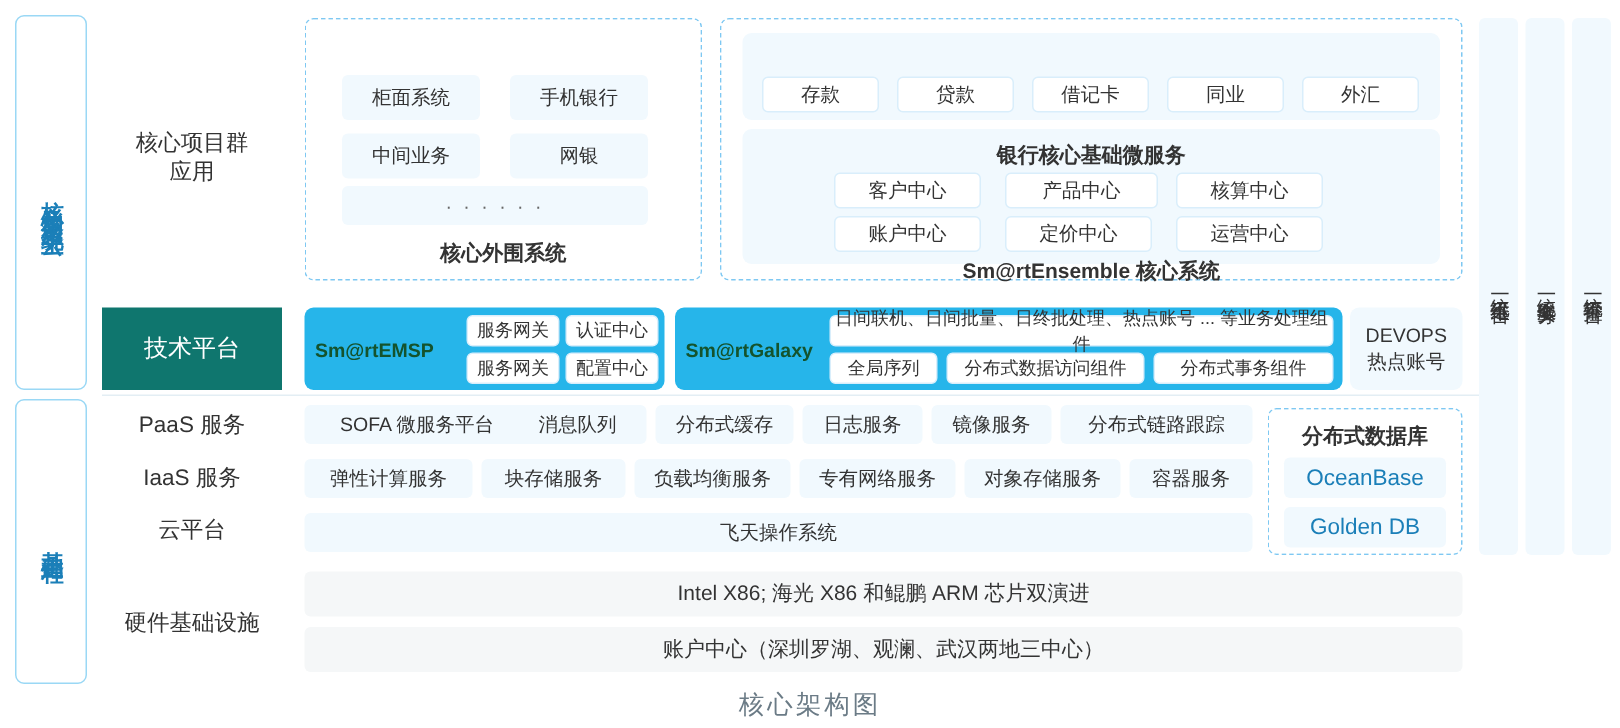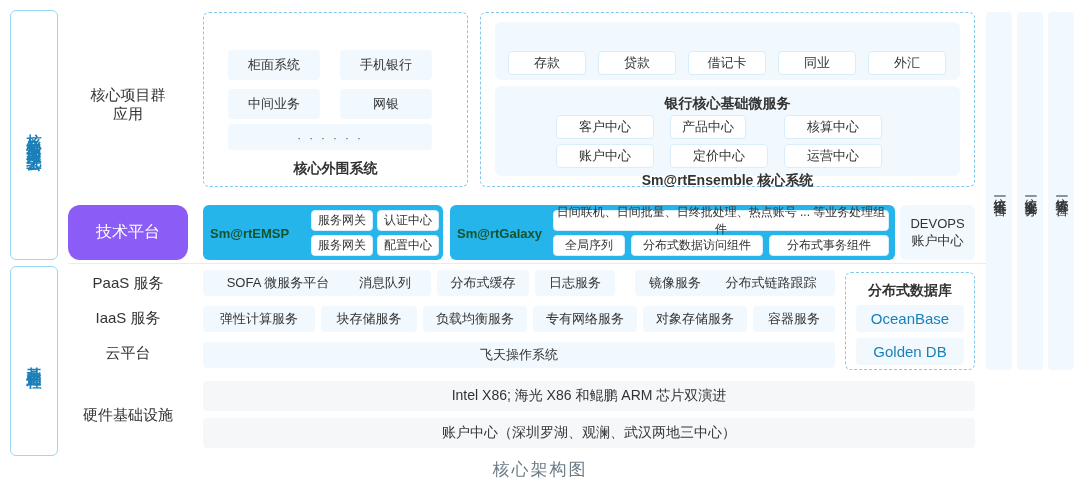--- a/index.html
+++ b/index.html
@@ -10,21 +10,21 @@
   .box{position:absolute;box-sizing:border-box;display:flex;align-items:center;justify-content:center;text-align:center;}
   .dash{border:1px dashed #7ec8f2;border-radius:6px;}
 
   
   .vlabel{position:absolute;box-sizing:border-box;border:1px solid #9ad8f5;border-radius:6px;background:#ffffff;
           display:flex;align-items:center;justify-content:center;}
   .vlabel span{writing-mode:vertical-rl;text-orientation:upright;letter-spacing:3px;font-size:15px;font-weight:bold;color:#1b7fb8;line-height:1.2;}
 
   .rowlabel{position:absolute;box-sizing:border-box;display:flex;align-items:center;justify-content:center;
             font-size:15px;color:#333;text-align:center;}
-  .rowlabel.blue{background:#8b5cf6;color:#fff;border-radius:12px;font-size:16px;}
+  .rowlabel.blue{background:#0f766e;color:#fff;border-radius:0;font-size:16px;}
 
   .chip{position:absolute;box-sizing:border-box;background:#f1f9fe;border-radius:4px;display:flex;align-items:center;
         justify-content:center;font-size:13px;color:#333;text-align:center;}
   .chip.w{background:#ffffff;border:1px solid #d9eefb;}
   .chip.grey{background:#f5f7f8;}
 
   .hdr{position:absolute;font-size:14px;font-weight:bold;color:#333;text-align:center;}
   .brand{position:absolute;font-size:13px;font-weight:bold;color:#14532d;display:flex;align-items:center;}
   .caption{position:absolute;width:100%;text-align:center;font-size:17px;color:#6b7b86;letter-spacing:2px;}
 
@@ -66,21 +66,21 @@
   <div class="box" style="left:495px;top:22px;width:465px;height:58px;background:#f1f9fe;border-radius:6px;"></div>
   <div class="chip w" style="left:508px;top:51px;width:78px;height:24px;">存款</div>
   <div class="chip w" style="left:598px;top:51px;width:78px;height:24px;">贷款</div>
   <div class="chip w" style="left:688px;top:51px;width:78px;height:24px;">借记卡</div>
   <div class="chip w" style="left:778px;top:51px;width:78px;height:24px;">同业</div>
   <div class="chip w" style="left:868px;top:51px;width:78px;height:24px;">外汇</div>
 
   <div class="box" style="left:495px;top:86px;width:465px;height:90px;background:#f1f9fe;border-radius:6px;"></div>
   <div class="hdr" style="left:495px;top:95px;width:465px;">银行核心基础微服务</div>
   <div class="chip w" style="left:556px;top:115px;width:98px;height:24px;">客户中心</div>
-  <div class="chip w" style="left:670px;top:115px;width:76px;height:24px;">产品中心</div>
+  <div class="chip w" style="left:670px;top:115px;width:102px;height:24px;">产品中心</div>
   <div class="chip w" style="left:784px;top:115px;width:98px;height:24px;">核算中心</div>
   <div class="chip w" style="left:556px;top:144px;width:98px;height:24px;">账户中心</div>
   <div class="chip w" style="left:670px;top:144px;width:98px;height:24px;">定价中心</div>
   <div class="chip w" style="left:784px;top:144px;width:98px;height:24px;">运营中心</div>
 
   <div class="hdr" style="left:480px;top:172px;width:495px;">Sm@rtEnsemble 核心系统</div>
 
   <div class="box" style="left:203px;top:205px;width:240px;height:55px;background:#26b5ea;border-radius:6px;"></div>
   <div class="brand" style="left:210px;top:222px;height:22px;">Sm@rtEMSP</div>
   <div class="chip w" style="left:311px;top:210px;width:62px;height:21px;font-size:12px;">服务网关</div>
@@ -89,27 +89,27 @@
   <div class="chip w" style="left:377px;top:235px;width:62px;height:21px;font-size:12px;">配置中心</div>
 
   <div class="box" style="left:450px;top:205px;width:445px;height:55px;background:#26b5ea;border-radius:6px;"></div>
   <div class="brand" style="left:457px;top:222px;height:22px;">Sm@rtGalaxy</div>
   <div class="chip w" style="left:553px;top:210px;width:336px;height:21px;font-size:12px;">日间联机、日间批量、日终批处理、热点账号 ... 等业务处理组件</div>
   <div class="chip w" style="left:553px;top:235px;width:72px;height:21px;font-size:12px;">全局序列</div>
   <div class="chip w" style="left:631px;top:235px;width:132px;height:21px;font-size:12px;">分布式数据访问组件</div>
   <div class="chip w" style="left:769px;top:235px;width:120px;height:21px;font-size:12px;">分布式事务组件</div>
 
   <div class="box" style="left:900px;top:205px;width:75px;height:55px;background:#f1f9fe;border-radius:6px;font-size:13px;white-space:pre-line;line-height:1.3;">DEVOPS
-账户中心</div>
+热点账号</div>
 
   <div class="chip" style="left:203px;top:270px;width:150px;height:26px;">SOFA 微服务平台</div>
   <div class="chip" style="left:339px;top:270px;width:92px;height:26px;">消息队列</div>
   <div class="chip" style="left:437px;top:270px;width:92px;height:26px;">分布式缓存</div>
   <div class="chip" style="left:535px;top:270px;width:80px;height:26px;">日志服务</div>
-  <div class="chip" style="left:621px;top:270px;width:80px;height:26px;margin-left:14px;">镜像服务</div>
+  <div class="chip" style="left:621px;top:270px;width:80px;height:26px;">镜像服务</div>
   <div class="chip" style="left:707px;top:270px;width:128px;height:26px;">分布式链路跟踪</div>
 
   <div class="chip" style="left:203px;top:306px;width:112px;height:26px;">弹性计算服务</div>
   <div class="chip" style="left:321px;top:306px;width:96px;height:26px;">块存储服务</div>
   <div class="chip" style="left:423px;top:306px;width:104px;height:26px;">负载均衡服务</div>
   <div class="chip" style="left:533px;top:306px;width:104px;height:26px;">专有网络服务</div>
   <div class="chip" style="left:643px;top:306px;width:104px;height:26px;">对象存储服务</div>
   <div class="chip" style="left:753px;top:306px;width:82px;height:26px;">容器服务</div>
 
   <div class="chip" style="left:203px;top:342px;width:632px;height:26px;">飞天操作系统</div>

